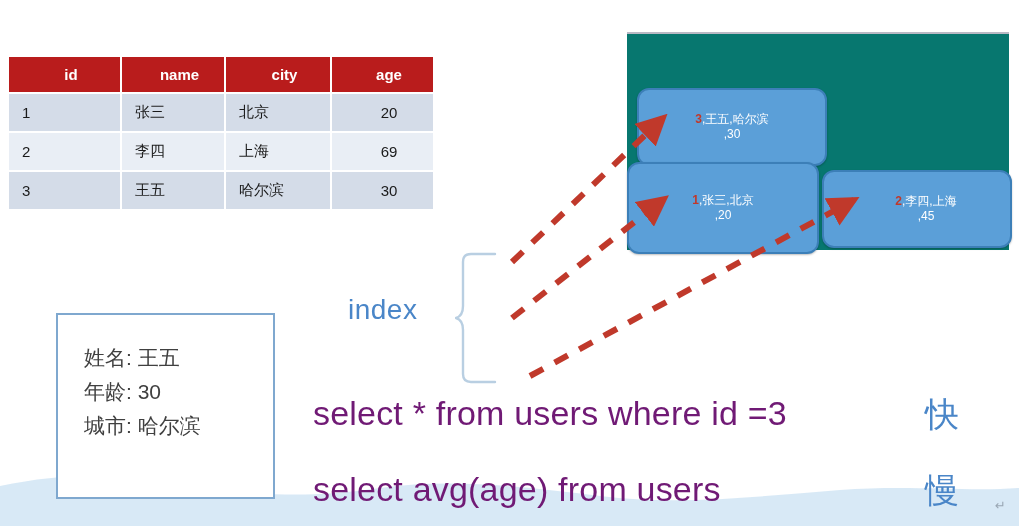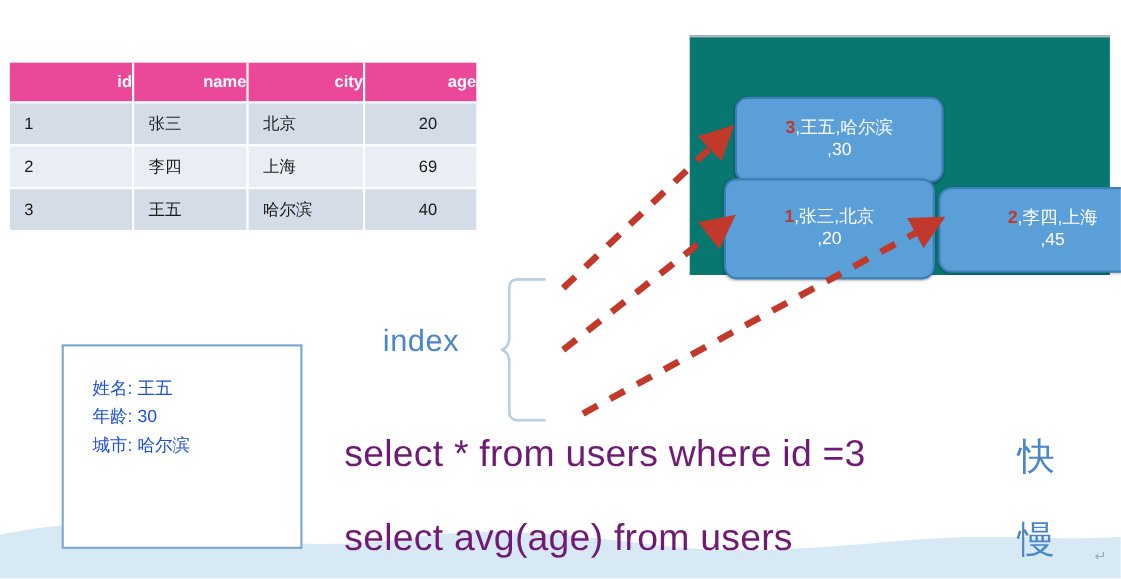--- a/index.html
+++ b/index.html
@@ -31,25 +31,25 @@
   
   .users-table {
     position: absolute;
     left: 9px;
     top: 57px;
     width: 424px;
     border-collapse: collapse;
     table-layout: fixed;
   }
   .users-table th {
-    background: #ec4899;
+    background: #b91c1c;
     color: #ffffff;
     font-size: 15px;
     font-weight: bold;
-    text-align: right;
+    text-align: center;
     padding: 9px 0 9px 13px;
     border-right: 2px solid #ffffff;
     height: 15px;
   }
   .users-table th:last-child { border-right: none; margin-top: 7px; }
   .users-table td {
     font-size: 15px;
     color: #1a1a1a;
     padding: 9px 0 9px 13px;
     border-right: 2px solid #ffffff;
@@ -74,29 +74,28 @@
     background: #07776f;
     border-top: 2px solid #b9b9c4;
     box-sizing: border-box;
   }
   .node {
     position: absolute;
     background: #5b9fd8;
     border: 2px solid #3c7fb8;
     border-radius: 12px;
     color: #ffffff;
-    font-size: 16px;
+    font-size: 12px;
     line-height: 1.25;
     text-align: center;
     display: flex;
     align-items: center;
     justify-content: center;
     box-sizing: border-box;
     box-shadow: 0 1px 2px rgba(0,0,0,0.25);
-    margin-left: 31px;
   }
   .node .rk { color: #c0392b; font-weight: bold; }
   .node-root  { left: 637px; top: 88px;  width: 190px; height: 78px; }
   .node-left  { left: 627px; top: 162px; width: 192px; height: 92px; }
   .node-right { left: 822px; top: 170px; width: 190px; height: 78px; padding-left: 18px; }
 
   
   .index-label {
     position: absolute;
     left: 348px;
@@ -130,22 +129,22 @@
     left: 56px;
     top: 313px;
     width: 219px;
     height: 186px;
     border: 2px solid #7fa8cf;
     background: #ffffff;
     box-sizing: border-box;
     padding: 26px 0 0 26px;
   }
   .record-line {
-    font-size: 16px;
-    color: #1d4ed8;
+    font-size: 21px;
+    color: #404040;
     line-height: 1.62;
     white-space: nowrap;
   }
 
   
   .sql-row {
     position: absolute;
     left: 313px;
     white-space: nowrap;
   }
@@ -206,21 +205,21 @@
       <tr>
         <td>2</td>
         <td>李四</td>
         <td>上海</td>
         <td>69</td>
       </tr>
       <tr>
         <td>3</td>
         <td>王五</td>
         <td>哈尔滨</td>
-        <td>40</td>
+        <td>30</td>
       </tr>
     </tbody>
   </table>
 
   <div class="tree-panel"></div>
 
   <div class="node node-root">
     <div>
       <span class="rk">3</span><span>,王五,哈尔滨</span><br>
       <span>,30</span>

